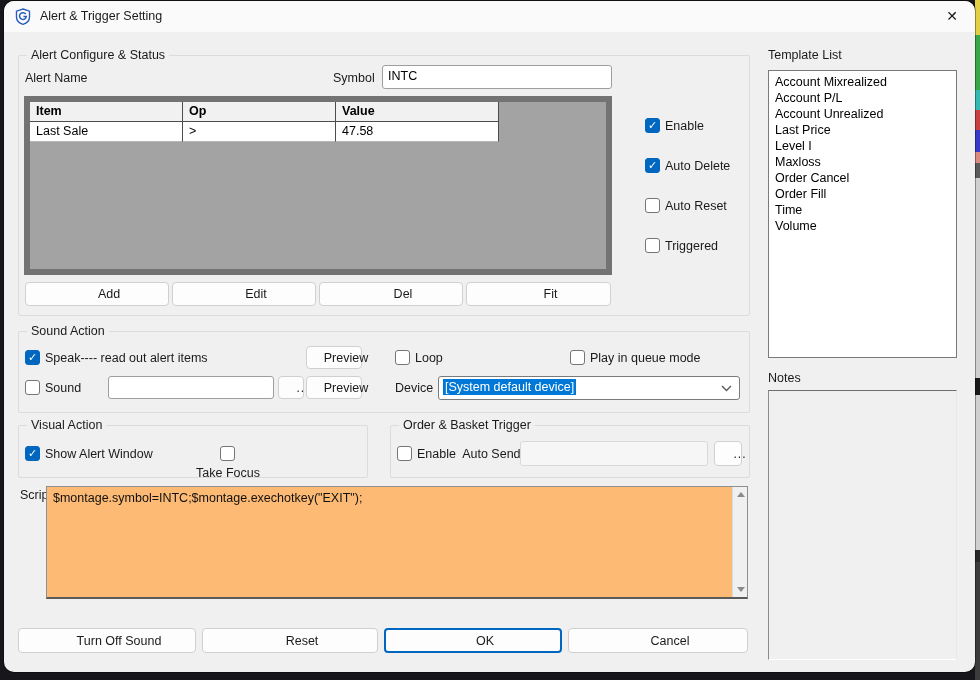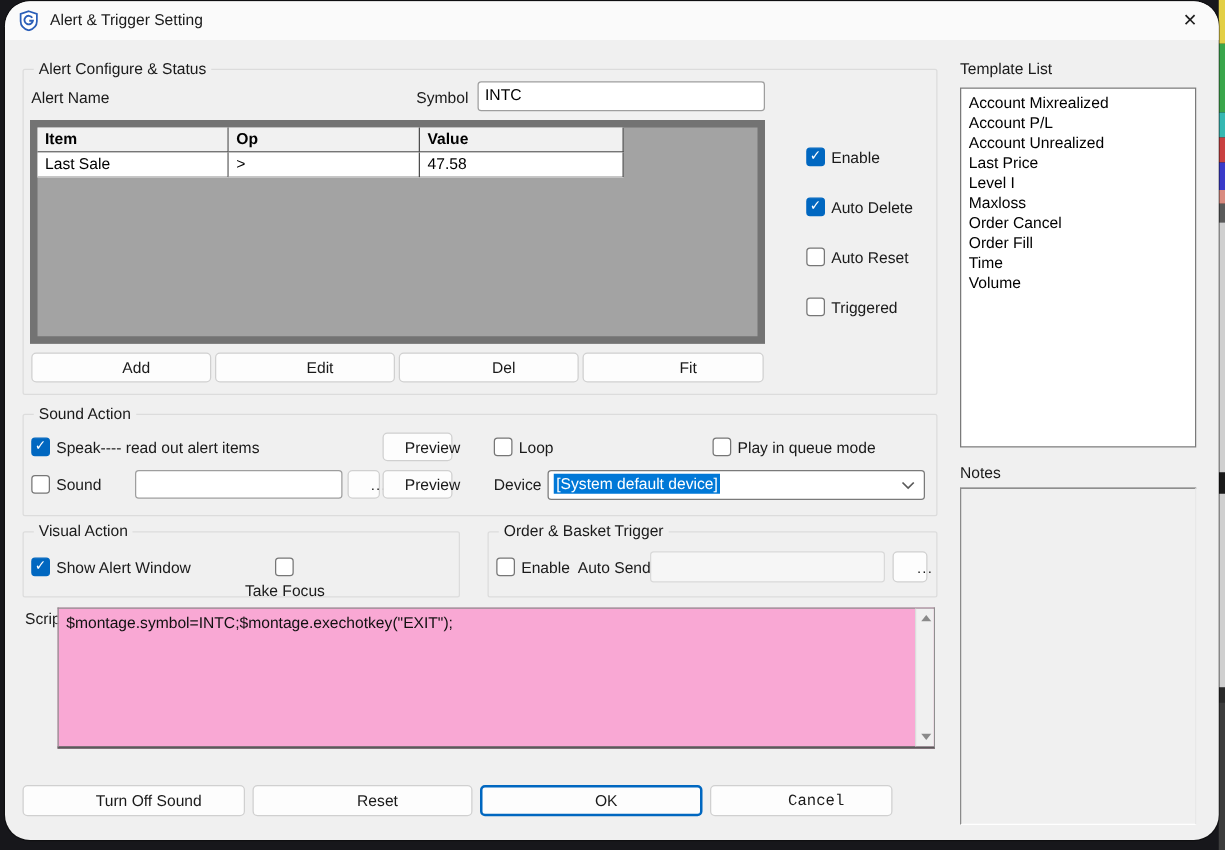--- a/index.html
+++ b/index.html
@@ -5,21 +5,21 @@
   * { margin:0; padding:0; box-sizing:border-box; }
   html,body { width:980px; height:680px; overflow:hidden; }
   body { background:#17171b; font-family:"Liberation Sans", sans-serif; color:#000; position:relative; }
   #page { position:absolute; inset:0; }
 
   
   .bg-seg { position:absolute; left:975px; width:5px; }
 
   .dialog {
     position:absolute; left:4px; top:1px; width:971px; height:671px;
-    background:#f0f0f0; border-radius:20px; overflow:hidden;
+    background:#f0f0f0; border-radius:10px; overflow:hidden;
     box-shadow:0 0 0 1px rgba(0,0,0,.35);
   }
   .titlebar { position:absolute; left:0; top:0; width:100%; height:31px; background:#fafafa; }
   .app-icon { position:absolute; left:11px; top:7px; width:16px; height:17px; }
   .title-text { position:absolute; left:36px; top:8px; font-size:12.5px; color:#1a1a1a; }
   .close-btn { position:absolute; right:10px; top:4px; width:26px; height:22px; text-align:center; line-height:22px; font-size:14px; color:#1a1a1a; cursor:pointer; }
 
   .grp { position:absolute; border:1px solid #dcdcdc; border-radius:2px; }
   .grp-label { position:absolute; top:-8px; left:8px; background:#f0f0f0; padding:0 4px; font-size:12.5px; color:#1a1a1a; white-space:nowrap; }
 
@@ -39,21 +39,21 @@
   .cb-label { font-size:12.5px; color:#1a1a1a; white-space:nowrap; }
 
   .tbl { position:absolute; background:#a3a3a3; border:6px solid #737373; }
   .tbl-row { display:flex; }
   .th { height:20px; background:#f1f1f1; border-right:1px solid #4d4d4d; border-bottom:1px solid #4d4d4d; font-weight:bold; font-size:12.5px; padding:2px 0 0 6px; }
   .td { height:20px; background:#fff; border-right:1px solid #4d4d4d; border-bottom:1px solid #b5b5b5; font-size:12.5px; padding:2px 0 0 6px; }
 
   .combo { position:absolute; background:#fff; border:1px solid #7a7a7a; border-radius:3px; font-size:12.5px; padding:3px 22px 3px 4px; white-space:nowrap; overflow:hidden; cursor:pointer; }
   .combo .chev { position:absolute; right:7px; top:8px; }
 
-  .script-box { position:absolute; background:#f9a8d4; border:1px solid #8f8f8f; border-bottom:2px solid #5a5a5a; font-size:12.5px;padding-left:44px; }
+  .script-box { position:absolute; background:#fdba74; border:1px solid #8f8f8f; border-bottom:2px solid #5a5a5a; font-size:12.5px;padding-left:44px; }
   .script-text { position:absolute; left:6px; top:4px; right:20px; font-size:12.5px; color:#111; font-family:"Liberation Sans", sans-serif; }
   .sbar { position:absolute; right:0; top:0; bottom:0; width:15px; background:#f0f0f0; border-left:1px solid #dcdcdc; }
   .sb-btn { position:absolute; left:0; width:15px; height:15px; display:flex; align-items:center; justify-content:center; cursor:pointer; }
   .tri-up { width:0; height:0; border-left:4px solid transparent; border-right:4px solid transparent; border-bottom:5px solid #8a8a8a; }
   .tri-down { width:0; height:0; border-left:4px solid transparent; border-right:4px solid transparent; border-top:5px solid #8a8a8a; }
 
   .listbox { position:absolute; background:#fff; border:1px solid #7a7a7a; font-size:12.5px; padding:3px 0; overflow:hidden; }
   .list-item { padding:0 6px; height:16px; line-height:16px; white-space:nowrap; cursor:pointer; }
 
   .sunken { position:absolute; background:#f0f0f0; border:1px solid; border-color:#6e6e6e #e8e8e8 #ffffff #8a8a8a; }
@@ -207,21 +207,21 @@
           </div>
         <div class="sb-btn" style="bottom:0;">
             <span class="tri-down"></span>
           </div>
       </div>
     </div>
 
     <div class="btn" style="left:14px;top:627px;width:178px;height:25px;">Turn Off Sound</div>
     <div class="btn" style="left:198px;top:627px;width:176px;height:25px;">Reset</div>
     <div class="btn primary" style="left:380px;top:627px;width:178px;height:25px;">OK</div>
-    <div class="btn" style="left:564px;top:627px;width:146px;height:25px;font-family:Liberation Mono, monospace;">Cancel</div>
+    <div class="btn" style="left:564px;top:627px;width:180px;height:25px;">Cancel</div>
 
     <span class="lbl" style="left:764px;top:47px;">Template List</span>
     <div class="listbox" style="left:764px;top:69px;width:189px;height:288px;">
       <div class="list-item">Account Mixrealized</div>
       <div class="list-item">Account P/L</div>
       <div class="list-item">Account Unrealized</div>
       <div class="list-item">Last Price</div>
       <div class="list-item">Level I</div>
       <div class="list-item">Maxloss</div>
       <div class="list-item">Order Cancel</div>

